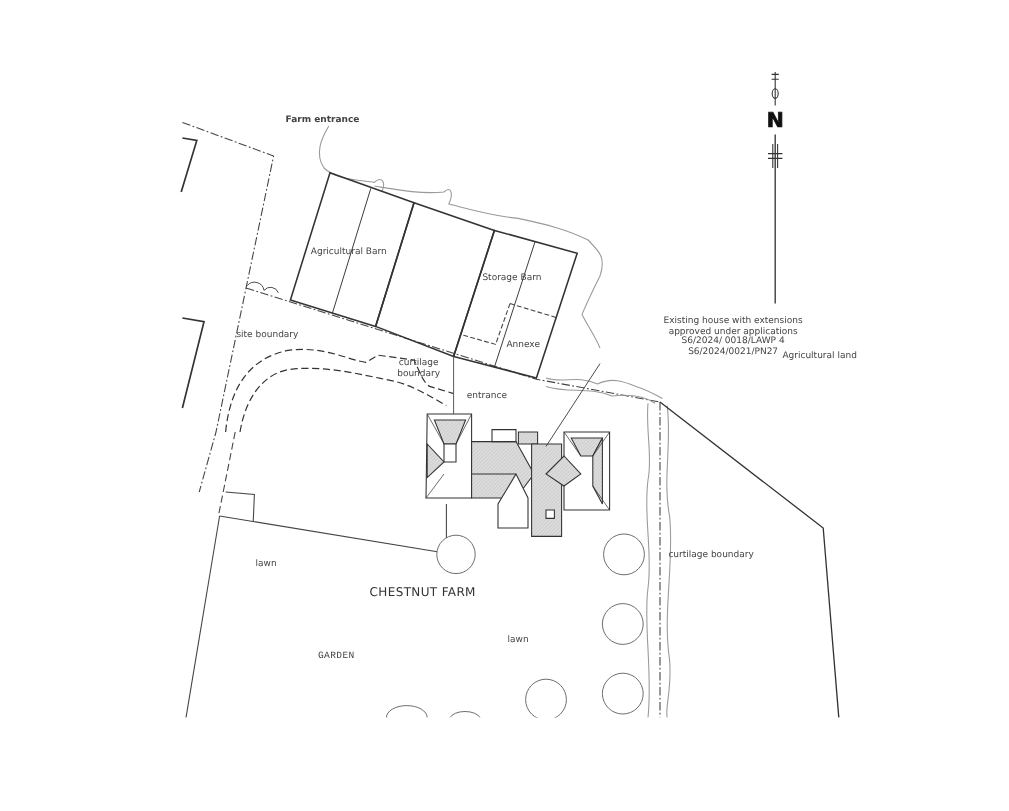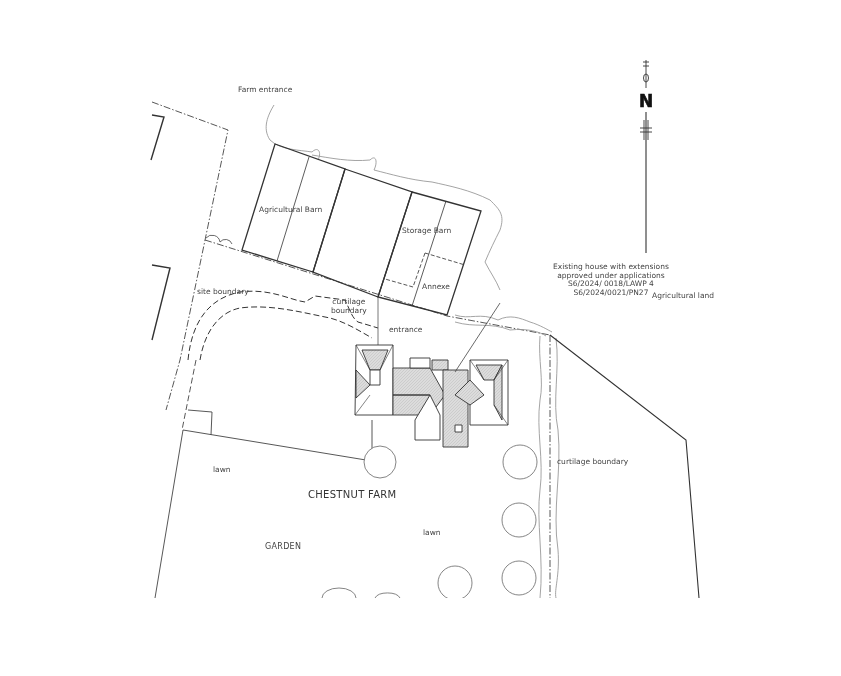--- a/index.html
+++ b/index.html
@@ -1,21 +1,21 @@
 <!DOCTYPE html>
 <html><head>
 <meta charset="utf-8">
 <style>
   html, body { margin: 0; padding: 0; background: #ffffff; }
   body { width: 841px; height: 676px; position: relative; overflow: hidden; font-family: "DejaVu Sans", sans-serif; }
   #plan { position: absolute; left: 0; top: 0; width: 841px; height: 676px; }
   .lbl { position: absolute; font-family: "DejaVu Sans", sans-serif; font-size: 8px; color: #444; white-space: nowrap; line-height: 1; }
   .lbl.sm { font-size: 7.5px; }
   .lbl.title { font-size: 10px; letter-spacing: 0.3px; color: #333; }
-  .lbl.caps { font-size: 8px; letter-spacing: 0.3px; }
+  .lbl.caps { font-size: 8px; letter-spacing: 0.3px; font-family: Liberation Mono, monospace; }
   .lbl.multi { white-space: pre; text-align: center; line-height: 1.15; }
   .north-n { position: absolute; left: 638px; top: 92px; width: 16px; height: 18px; font-family: "DejaVu Sans", sans-serif; font-weight: bold; font-size: 17px; color: #111; line-height: 18px; text-align: center; -webkit-text-stroke: 0.6px #111; }
 </style>
 </head>
 <body>
 
 <svg id="plan" viewBox="0 0 841 676" xmlns="http://www.w3.org/2000/svg">
   <defs>
     <pattern id="hatch" width="3" height="3" patternUnits="userSpaceOnUse">
       <rect width="3" height="3" fill="#dcdcdc"></rect>
@@ -135,25 +135,25 @@
     <line x1="640" y1="132" x2="652" y2="132"></line>
     <line x1="644" y1="120" x2="644" y2="140"></line>
     <line x1="648" y1="120" x2="648" y2="140"></line>
   </g>
 
   <rect x="0" y="598" width="841" height="78" fill="#fff"></rect>
 </svg>
 
 <div class="north-n">N</div>
 
-<div class="lbl sm" style="left:238px; top:86px;">Farm entrance</div>
+<div class="lbl sm" style="left:238px; top:96px;font-weight:bold;">Farm entrance</div>
 <div class="lbl sm" style="left:259px; top:206px;">Agricultural Barn</div>
 <div class="lbl sm" style="left:402px; top:227px;">Storage Barn</div>
 <div class="lbl sm" style="left:422px; top:283px;">Annexe</div>
-<div class="lbl sm" style="left:197px; top:288px;">site boundary</div>
+<div class="lbl sm" style="left:197px; top:275px;">site boundary</div>
 <div class="lbl sm multi" style="left:331px; top:262px;margin-top:36px;">curtilage
 boundary</div>
 <div class="lbl sm" style="left:389px; top:326px;">entrance</div>
 <div class="lbl sm multi" style="left:509px; top:263px;margin-left:44px;">Existing house with extensions
 approved under applications
 S6/2024/ 0018/LAWP 4
 S6/2024/0021/PN27</div>
 <div class="lbl sm" style="left:652px; top:292px;">Agricultural land</div>
 <div class="lbl sm" style="left:557px; top:458px;">curtilage boundary</div>
 <div class="lbl sm" style="left:213px; top:466px;">lawn</div>

